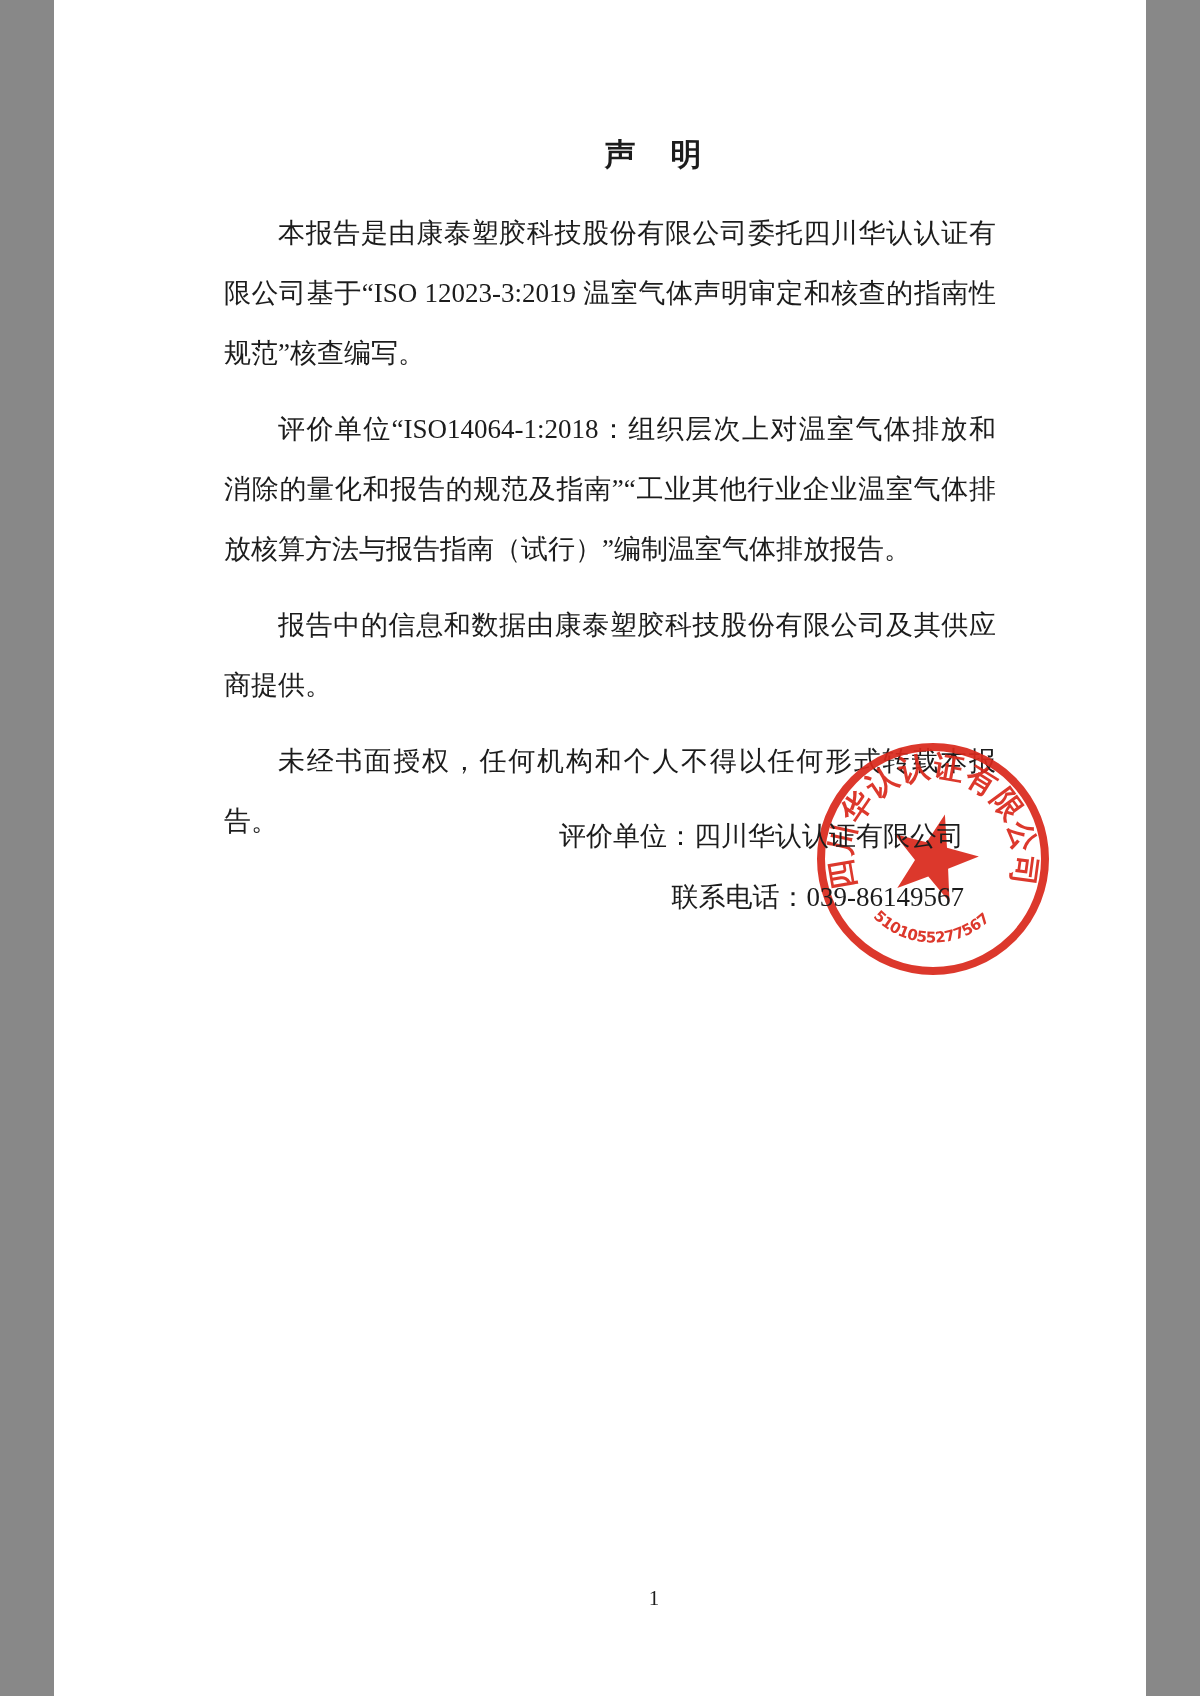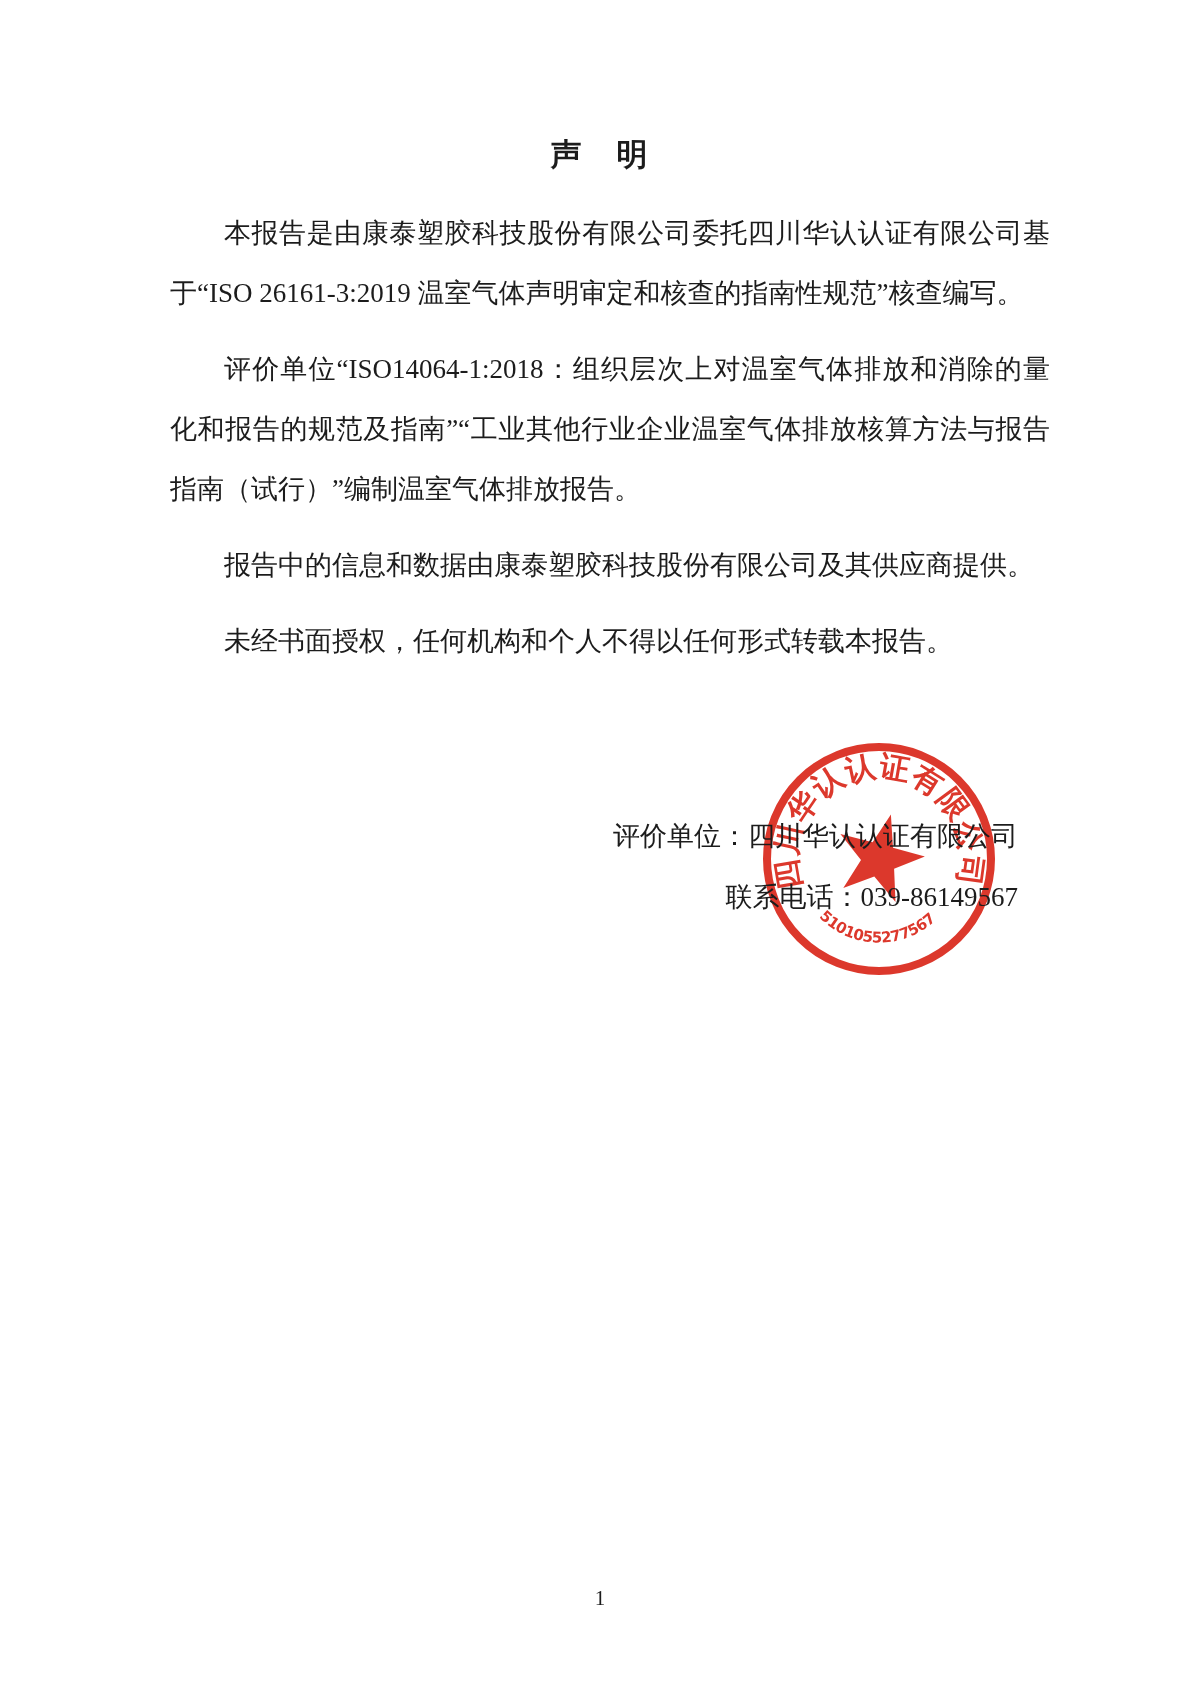--- a/index.html
+++ b/index.html
@@ -1,18 +1,18 @@
 <!DOCTYPE html>
 <html><head>
 <meta charset="utf-8">
 <style>
   html,body { margin:0; padding:0; background:#888; }
   .page {
     position:relative;
-    width:1200px; height:1696px;
+    width:1092px; height:1696px;
     margin:0 auto;
     background:#ffffff;
     font-family:"Liberation Serif","DejaVu Serif",serif;
     color:#1c1c1c;
     overflow:hidden;
   }
   .doc-title {
     position:absolute;
     top:134px; left:0; width:1000px;
     margin-left:100px;
@@ -63,21 +63,21 @@
   }
 </style>
 </head>
 <body>
 
 <div class="page">
 
   <div class="doc-title">声　明</div>
 
   <div class="content">
-    <p>本报告是由康泰塑胶科技股份有限公司委托四川华认认证有限公司基于“ISO 26161-3:2019 温室气体声明审定和核查的指南性规范”核查编写。</p>
+    <p>本报告是由康泰塑胶科技股份有限公司委托四川华认认证有限公司基于“ISO 12023-3:2019 温室气体声明审定和核查的指南性规范”核查编写。</p>
     <p>评价单位“ISO14064-1:2018：组织层次上对温室气体排放和消除的量化和报告的规范及指南”“工业其他行业企业温室气体排放核算方法与报告指南（试行）”编制温室气体排放报告。</p>
     <p>报告中的信息和数据由康泰塑胶科技股份有限公司及其供应商提供。</p>
     <p>未经书面授权，任何机构和个人不得以任何形式转载本报告。</p>
   </div>
 
   <div class="sig-block">
     <div>评价单位：四川华认认证有限公司</div>
     <div>联系电话：039-86149567</div>
   </div>
 

